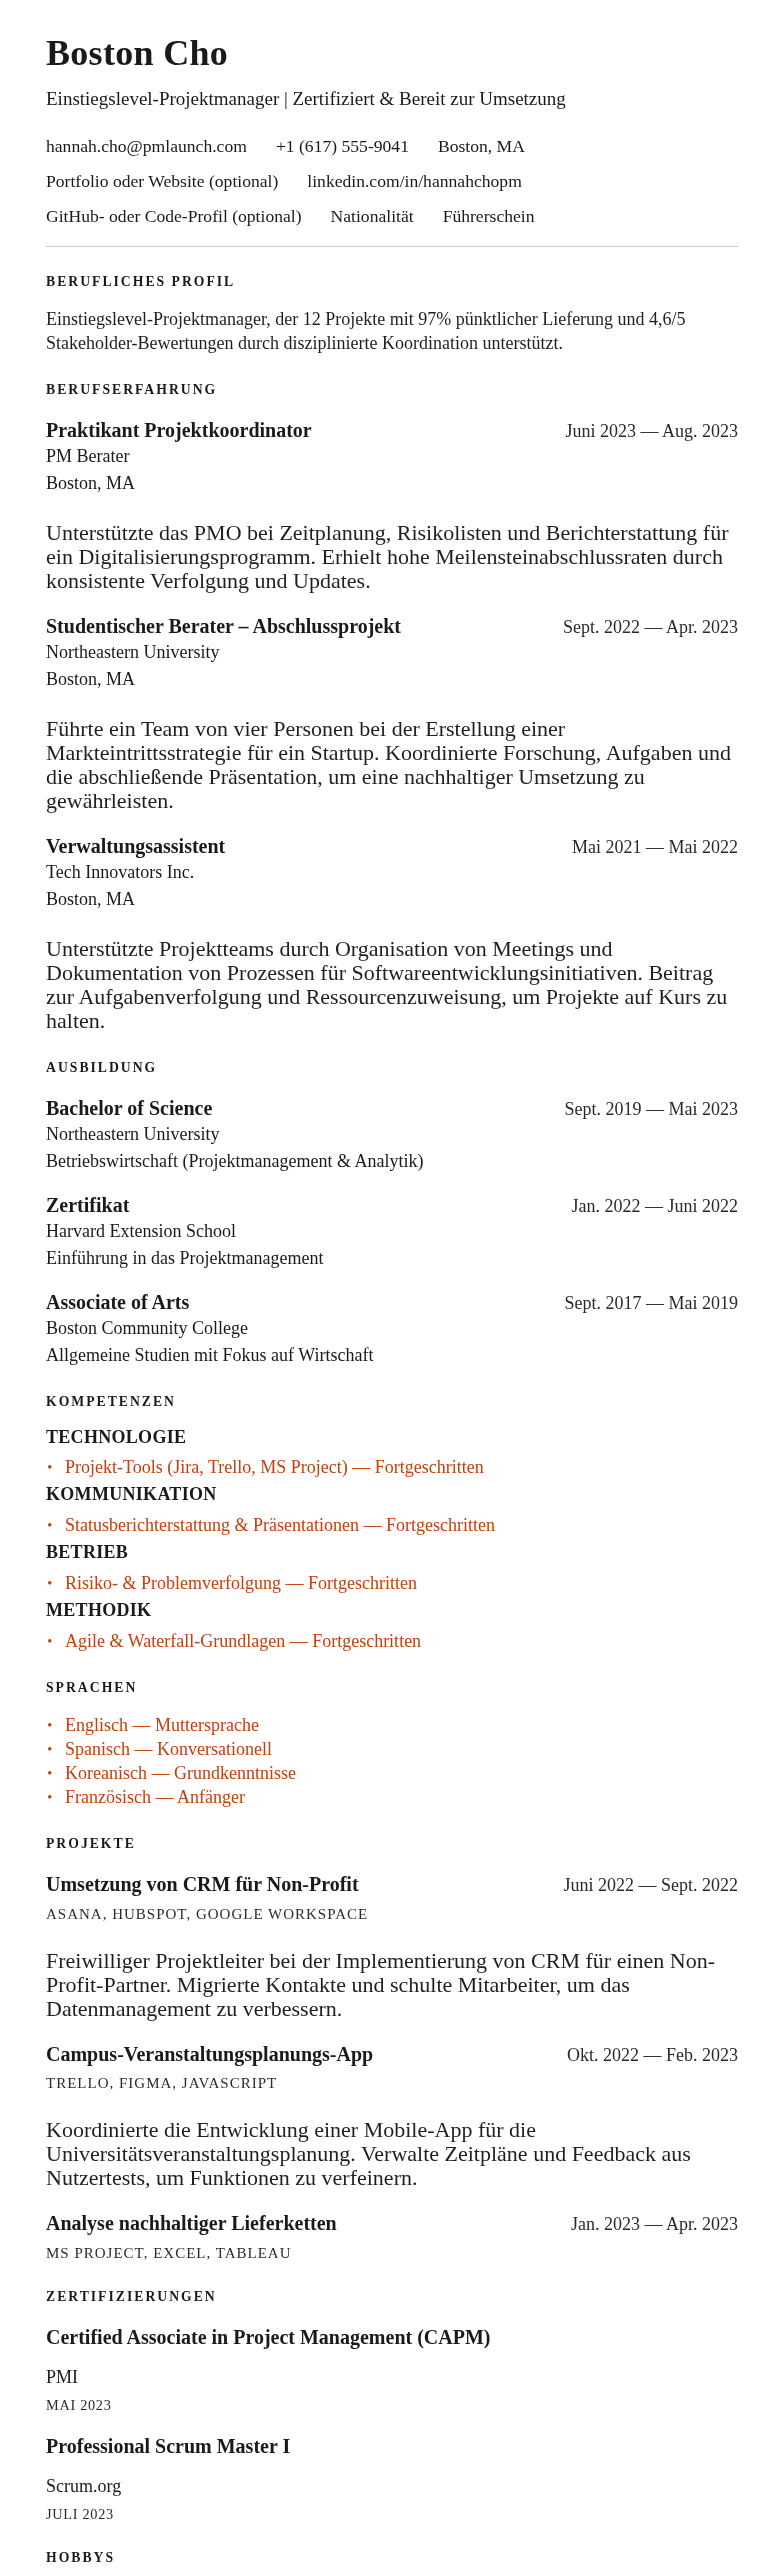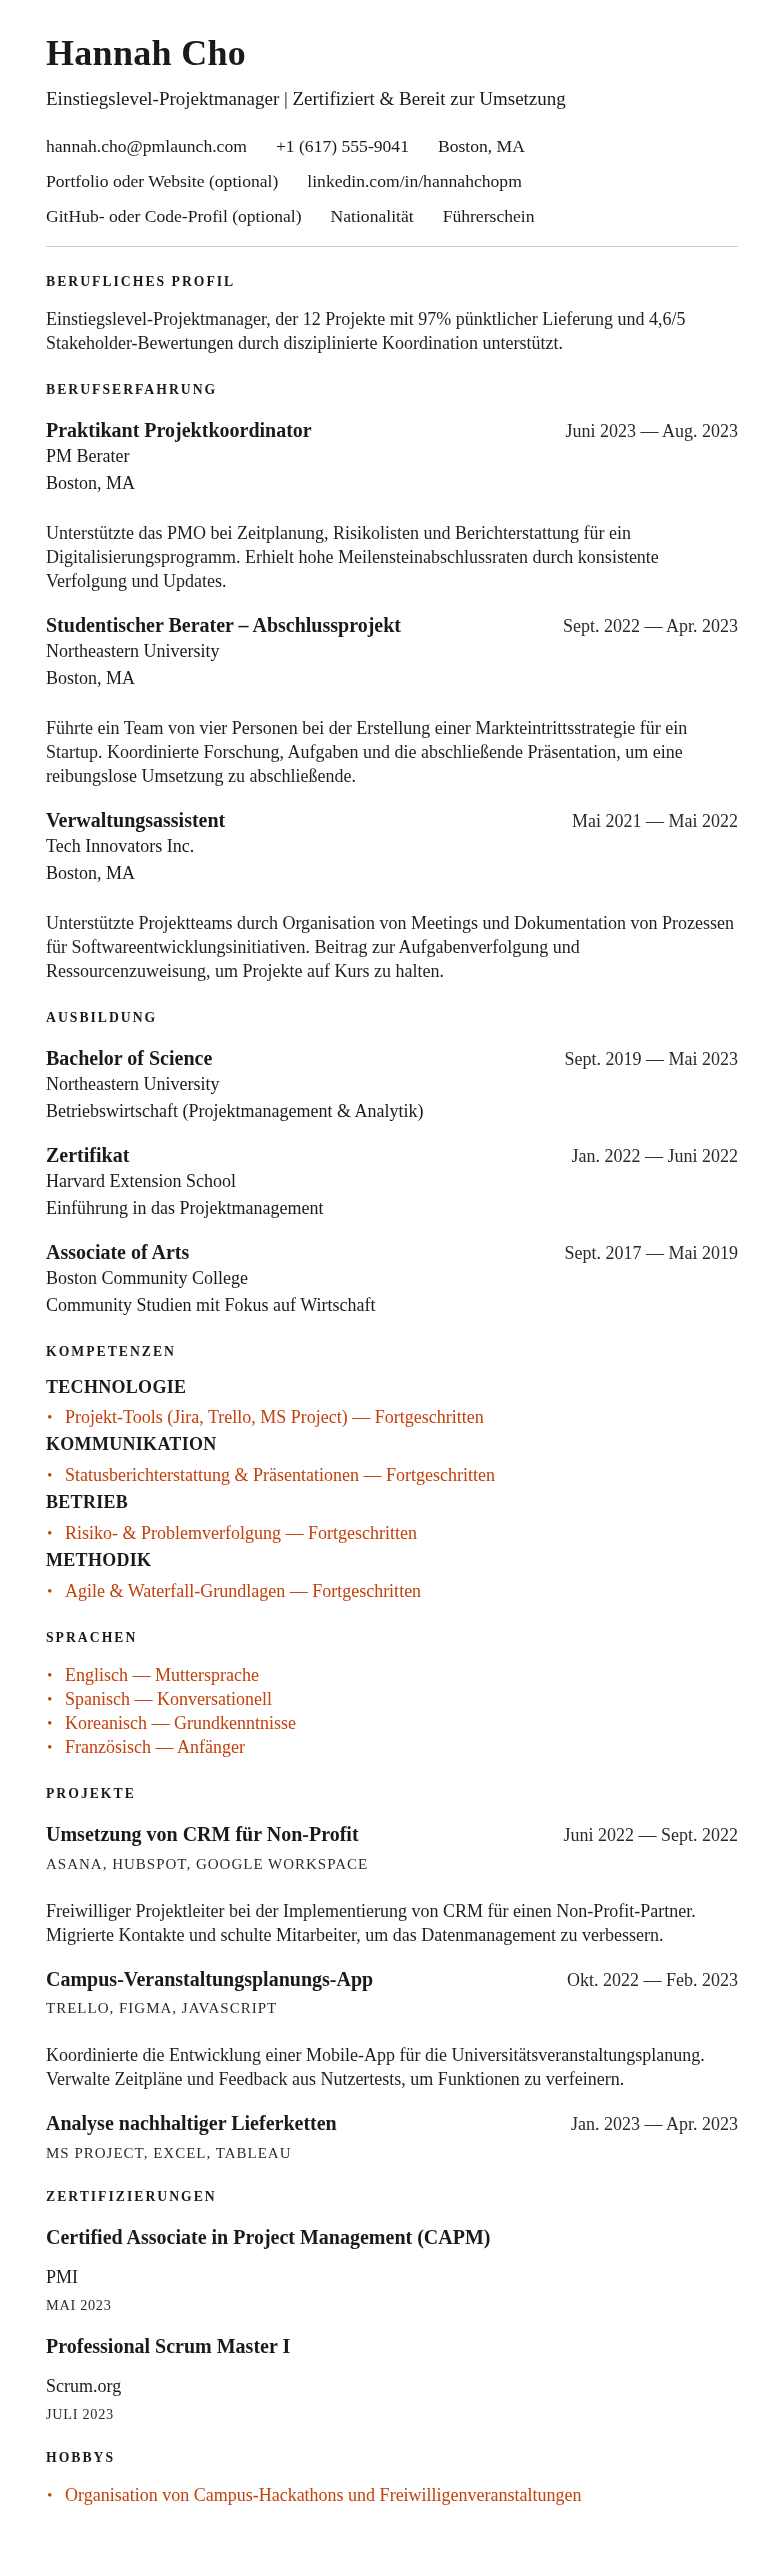--- a/index.html
+++ b/index.html
@@ -71,21 +71,21 @@
     margin: 0;
   }
   .item-date {
     font-size: 18px;
     color: #2a2a2a;
     white-space: nowrap;
   }
   .item-sub  { font-size: 18px; margin-top: 3.9px;  line-height: 1.2; }
   .item-loc  { font-size: 18px; margin-top: 5.9px;  line-height: 1.2; }
   .item-desc {
-    font-size: 18px;
+    font-size: 22px;
     line-height: 24px;
     margin-top: 26px;
     color: #1f1f1f;
     max-width: 690px;
   }
   .tools-line {
     font-size: 15px;
     letter-spacing: 1px;
     margin-top: 9.8px;
     color: #2b2b2b;
@@ -125,21 +125,21 @@
     color: #2b2b2b;
     text-transform: uppercase;
   }
 </style>
 </head>
 <body>
 
 <div class="page">
 
   <header>
-    <h1 class="name">Hannah Cho</h1>
+    <h1 class="name">Boston Cho</h1>
     <div class="subtitle">Einstiegslevel-Projektmanager | Zertifiziert &amp; Bereit zur Umsetzung</div>
 
     <div class="contact-row">
       <span>hannah.cho@pmlaunch.com</span>
       <span>+1 (617) 555-9041</span>
       <span>Boston, MA</span>
     </div>
     <div class="contact-row">
       <span>Portfolio oder Website (optional)</span>
       <span>linkedin.com/in/hannahchopm</span>
@@ -171,21 +171,21 @@
       <p class="item-desc">Unterstützte das PMO bei Zeitplanung, Risikolisten und Berichterstattung für ein Digitalisierungsprogramm. Erhielt hohe Meilensteinabschlussraten durch konsistente Verfolgung und Updates.</p>
     </div>
 
     <div class="item">
       <div class="item-header">
         <h3 class="item-title">Studentischer Berater – Abschlussprojekt</h3>
         <span class="item-date">Sept. 2022 — Apr. 2023</span>
       </div>
       <div class="item-sub">Northeastern University</div>
       <div class="item-loc">Boston, MA</div>
-      <p class="item-desc">Führte ein Team von vier Personen bei der Erstellung einer Markteintrittsstrategie für ein Startup. Koordinierte Forschung, Aufgaben und die abschließende Präsentation, um eine reibungslose Umsetzung zu abschließende.</p>
+      <p class="item-desc">Führte ein Team von vier Personen bei der Erstellung einer Markteintrittsstrategie für ein Startup. Koordinierte Forschung, Aufgaben und die abschließende Präsentation, um eine nachhaltiger Umsetzung zu gewährleisten.</p>
     </div>
 
     <div class="item">
       <div class="item-header">
         <h3 class="item-title">Verwaltungsassistent</h3>
         <span class="item-date">Mai 2021 — Mai 2022</span>
       </div>
       <div class="item-sub">Tech Innovators Inc.</div>
       <div class="item-loc">Boston, MA</div>
       <p class="item-desc">Unterstützte Projektteams durch Organisation von Meetings und Dokumentation von Prozessen für Softwareentwicklungsinitiativen. Beitrag zur Aufgabenverfolgung und Ressourcenzuweisung, um Projekte auf Kurs zu halten.</p>
@@ -212,21 +212,21 @@
       <div class="item-sub">Harvard Extension School</div>
       <div class="item-loc">Einführung in das Projektmanagement</div>
     </div>
 
     <div class="item">
       <div class="item-header">
         <h3 class="item-title">Associate of Arts</h3>
         <span class="item-date">Sept. 2017 — Mai 2019</span>
       </div>
       <div class="item-sub">Boston Community College</div>
-      <div class="item-loc">Community Studien mit Fokus auf Wirtschaft</div>
+      <div class="item-loc">Allgemeine Studien mit Fokus auf Wirtschaft</div>
     </div>
   </section>
 
   <section class="section">
     <h2 class="section-heading">KOMPETENZEN</h2>
 
     <div class="skill-cat">
       <h3 class="skill-cat-title">TECHNOLOGIE</h3>
       <ul class="bullets">
         <li>Projekt-Tools (Jira, Trello, MS Project) — Fortgeschritten</li>

